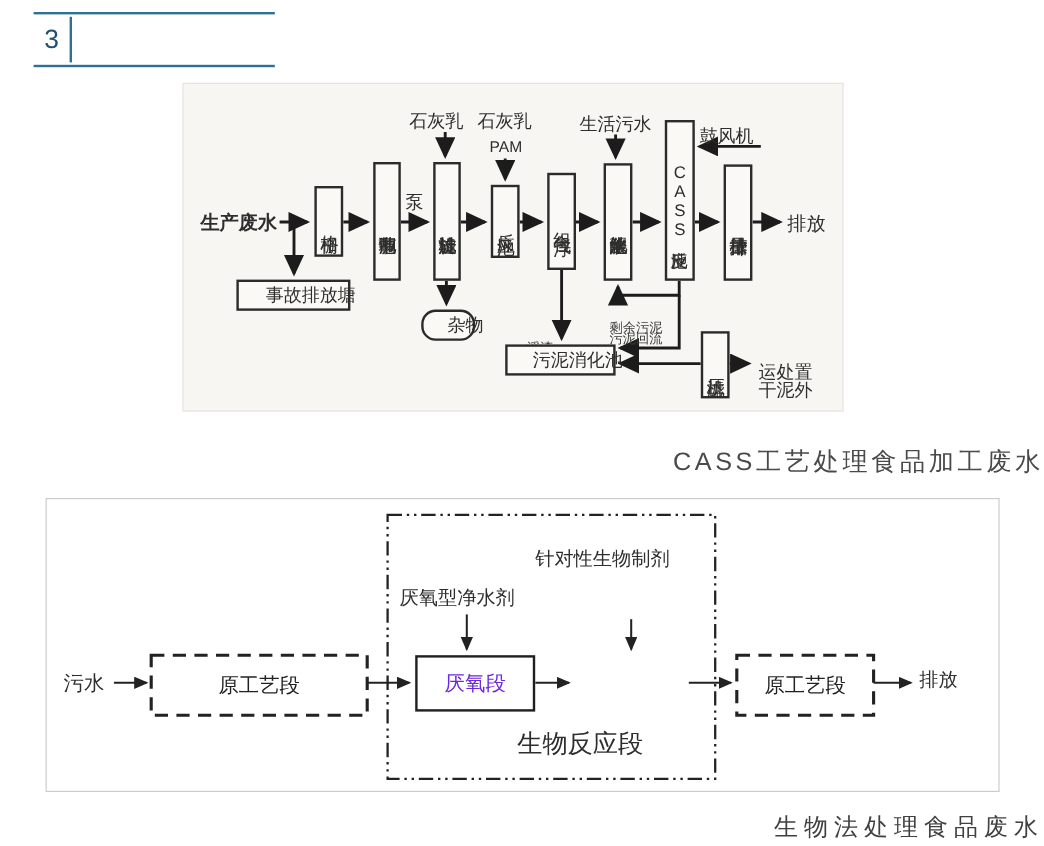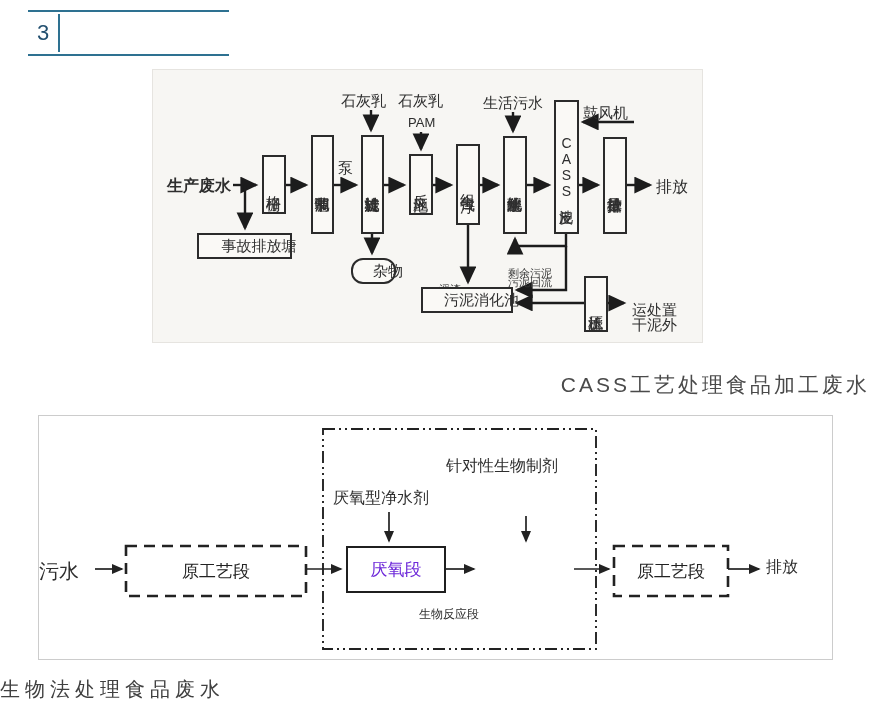--- a/index.html
+++ b/index.html
@@ -56,21 +56,21 @@
   .dashtext{
     position:absolute;display:flex;align-items:center;justify-content:center;
     font-size:17px;color:#222;
   }
   
   .caption1{
     position:absolute;left:0;top:371px;width:870px;text-align:right;
     font-size:21px;letter-spacing:3px;color:#4a4a4a;
   }
   .caption2{
-    position:absolute;left:0;top:676px;width:870px;text-align:left;
+    position:absolute;left:0;top:676px;width:870px;text-align:right;
     font-size:20px;letter-spacing:5px;color:#404040;
   }
 </style>
 </head>
 <body>
 
 <div class="sec-header">
   <div class="sec-num">3</div>
   <div class="sec-divider"></div>
 </div>
@@ -149,23 +149,23 @@
       <path d="M56,153 L83,153" marker-end="url(#ar2)"></path>
       <path d="M267,153 L302,153" marker-end="url(#ar2)"></path>
       <path d="M407,153 L435,153" marker-end="url(#ar2)"></path>
       <path d="M535,153 L570,153" marker-end="url(#ar2)"></path>
       <path d="M689,153 L720,153" marker-end="url(#ar2)"></path>
       <path d="M350,96 L350,125" marker-end="url(#ar2)"></path>
       <path d="M487,100 L487,125" marker-end="url(#ar2)"></path>
     </g>
   </svg>
 
-  <div class="lbl" style="left:0;top:142px;font-size:20px;">污水</div>
+  <div class="lbl" style="left:14px;top:142px;font-size:17px;">污水</div>
   <div class="dashtext" style="left:87px;top:130px;width:180px;height:50px;">原工艺段</div>
   <div class="lbl" style="left:294px;top:72px;font-size:16px;">厌氧型净水剂</div>
   <div class="solidbox" style="left:307px;top:130px;width:100px;height:47px;">厌氧段</div>
   <div class="lbl" style="left:407px;top:40px;font-size:16px;">针对性生物制剂</div>
-  <div class="lbl" style="left:380px;top:190px;font-size:12px;">生物反应段</div>
+  <div class="lbl" style="left:392px;top:190px;font-size:21px;">生物反应段</div>
   <div class="dashtext" style="left:575px;top:130px;width:114px;height:50px;">原工艺段</div>
   <div class="lbl" style="left:727px;top:141px;font-size:16px;">排放</div>
 </div>
 
 <div class="caption2">生物法处理食品废水</div>
 
 </body></html>

